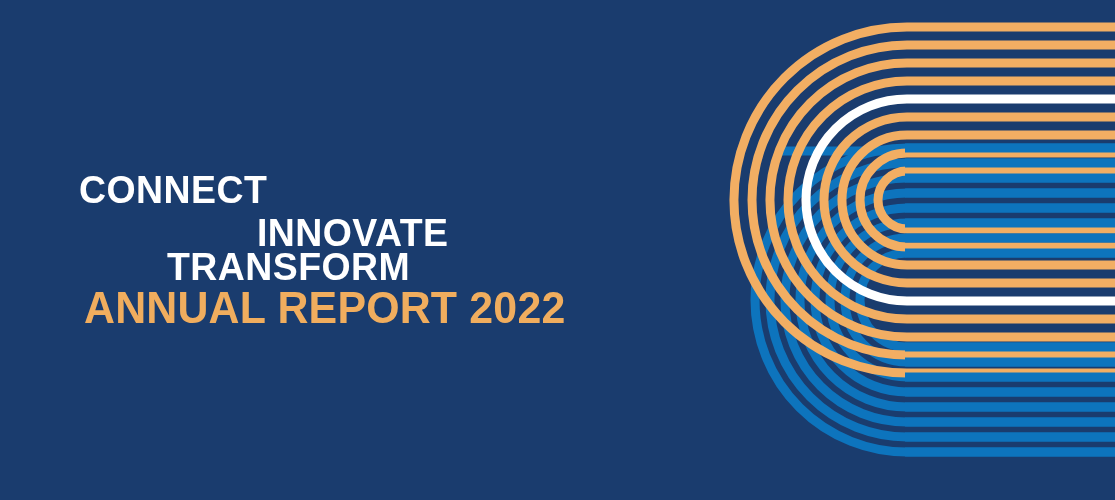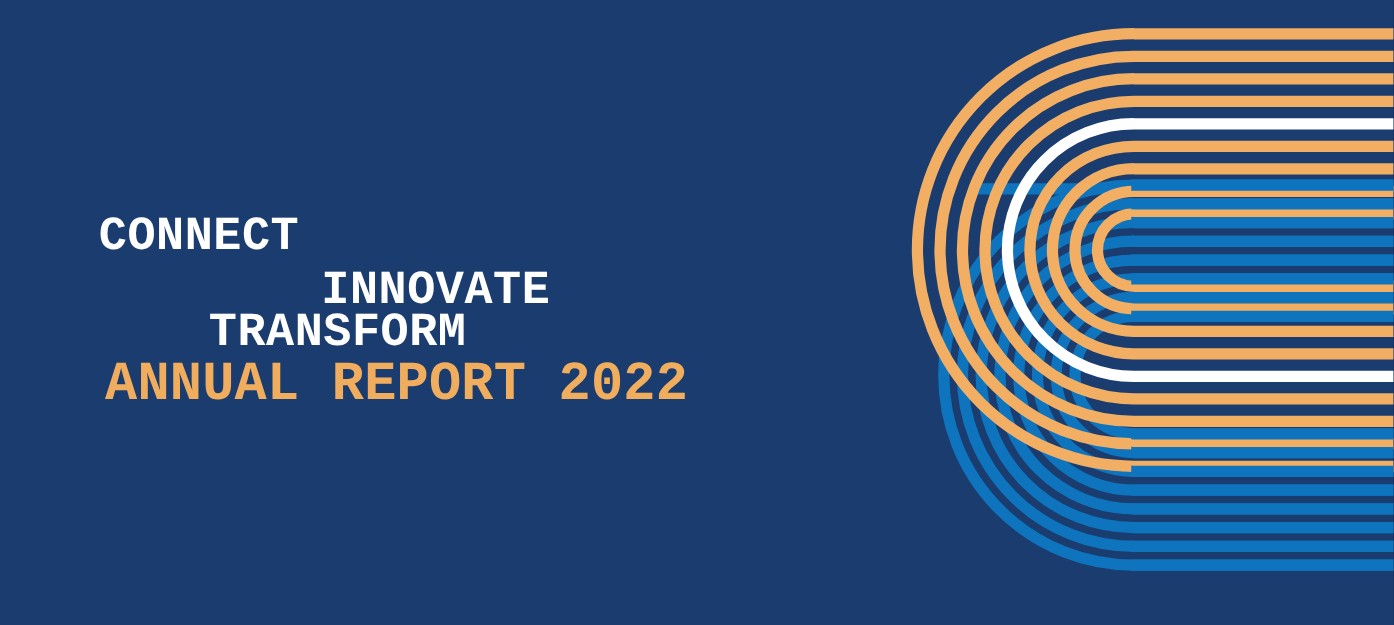--- a/index.html
+++ b/index.html
@@ -6,21 +6,21 @@
   html, body {
     margin: 0;
     padding: 0;
     background: #0f2548;
   }
   #cover {
     position: relative;
     width: 1115px;
     height: 500px;
     overflow: hidden;
-    font-family: Liberation Mono, monospace;
+    font-family: Liberation Sans, sans-serif;
     background: #1a3c6e;
   }
   #artwork {
     position: absolute;
     inset: 0;
     width: 1115px;
     height: 500px;
     display: block;
   }
   #headline {

